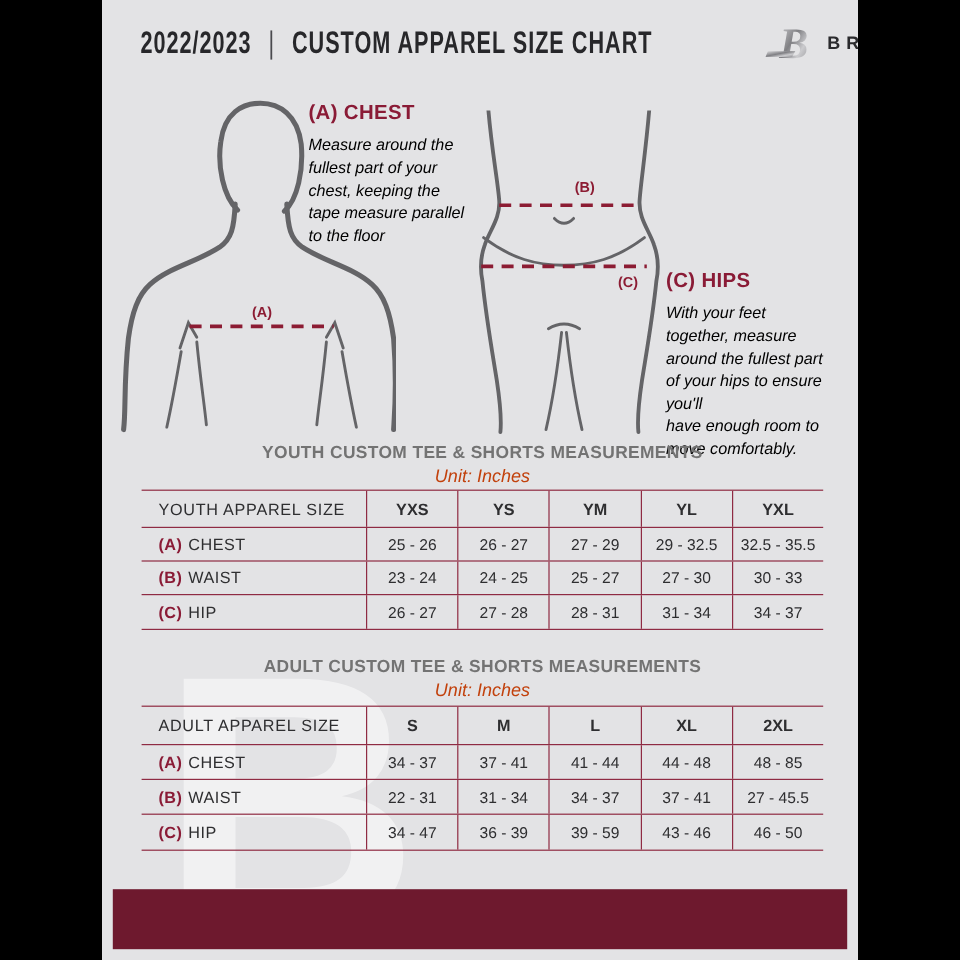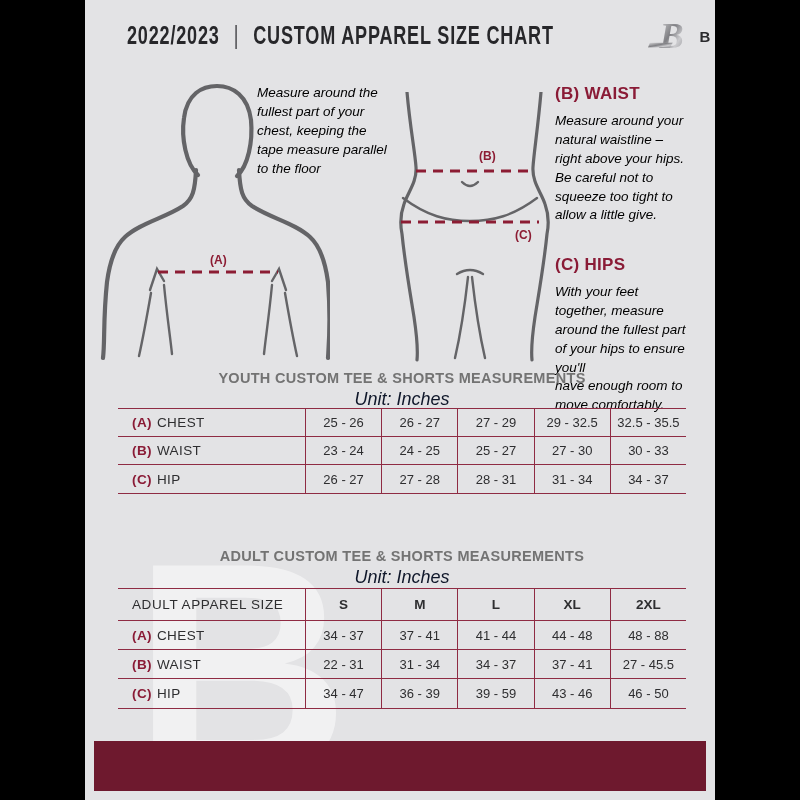--- a/index.html
+++ b/index.html
@@ -6,52 +6,52 @@
   html,body { width:800px; height:800px; overflow:hidden; background:#000; }
   body { font-family:"Liberation Sans", sans-serif; }
 
   .stage { position:relative; width:800px; height:800px; background:#000; }
   .page  { position:absolute; left:85px; top:0; width:630px; height:800px;
            background:#e3e3e5; overflow:hidden; }
 
   
   .hdr { position:absolute; left:0; top:0; width:630px; height:72px;
          display:flex; align-items:center; justify-content:space-between;
-         padding:0 26px 0 42px; }
+         padding:0 26px 0 32px; }
   .hdr-title { display:inline-block; font-weight:bold; font-size:22px; color:#27272a;
                letter-spacing:1px; transform:scale(0.82,1.18); transform-origin:left center;
                white-space:nowrap; }
   .hdr-title .pipe { font-weight:normal; color:#4a4a4e; padding:0 10px; }
   .hdr-brand { display:flex; align-items:center; gap:10px; }
   .brand-name { font-weight:bold; font-size:15px; letter-spacing:5px; color:#2a2a2d; }
 
   
   .instr { position:absolute; width:162px; }
   .instr h3 { font-size:17px; font-weight:bold; color:#8a1b36; letter-spacing:0.3px; margin-bottom:8px; }
   .instr p  { font-size:13.5px; font-style:italic; color:#000000; line-height:1.4;
               white-space:pre-line; }
   .instr-a { left:172px; top:84px; }
   .instr-b { left:470px; top:84px; }
-  .instr-c { left:470px; top:224px;margin-top:31px; }
+  .instr-c { left:470px; top:224px; }
 
   
   .fig { position:absolute; }
   .fig-torso { left:10px;  top:80px; }
   .fig-lower { left:306px; top:92px; }
   .fig path, .fig line { fill:none; stroke:#646467; stroke-linecap:round; }
   .fig .main  { stroke-width:4.2; }
   .fig .mid   { stroke-width:3.2; }
   .fig .thin  { stroke-width:2.4; }
   .fig .dash  { stroke:#8c1c33; stroke-width:3; stroke-dasharray:10 7; stroke-linecap:butt; }
   .fig text   { fill:#8c1c33; font-weight:bold; font-size:12px; font-family:"Liberation Sans",sans-serif; }
 
   
   .sec-title { position:absolute; left:33px; width:568px; text-align:center; }
   .sec-title .t { font-size:14.5px; font-weight:bold; color:#737373; letter-spacing:0.3px; }
-  .sec-title .u { font-size:18px; font-style:italic; color:#0f172a; margin-top:3px; }
+  .sec-title .u { font-size:15px; font-style:italic; color:#c2410c; margin-top:3px; }
 
   .meas { position:absolute; left:33px; width:568px;
           border-top:1.5px solid #8f2b43; border-bottom:1.5px solid #8f2b43; }
   .trow { display:grid; grid-template-columns:187px repeat(5,1fr);
           border-bottom:1.5px solid #8f2b43; }
   .trow:last-child { border-bottom:none; }
   .tcell { display:flex; align-items:center; justify-content:center;
            font-size:13px; color:#2e2e30; border-left:1.5px solid #8f2b43; }
   .tcell.lbl { justify-content:flex-start; padding-left:14px; border-left:none;
                font-size:13.5px; letter-spacing:0.4px; gap:5px; }
@@ -124,51 +124,51 @@
         <path class="thin" d="M66,182 Q79,174 92,182"></path>
         <path class="thin" d="M77,185 C74,212 70,240 64,266"></path>
         <path class="thin" d="M81,185 C84,212 88,240 94,266"></path>
         <line class="dash" x1="25" y1="79" x2="139" y2="79"></line>
         <line class="dash" x1="10" y1="130" x2="148" y2="130"></line>
         <text x="88" y="68">(B)</text>
         <text x="124" y="147">(C)</text>
       </svg>
 
       <div class="instr instr-a">
+        <h3>(A) CHEST</h3>
         <p>Measure around the
 fullest part of your
 chest, keeping the
 tape measure parallel
 to the floor</p>
-      </div>
-      <div class="instr instr-b">
-        <h3>(B) WAIST</h3>
-        <p>Measure around your
-natural waistline –
-right above your hips.
-Be careful not to
-squeeze too tight to
-allow a little give.</p>
       </div>
       <div class="instr instr-c">
         <h3>(C) HIPS</h3>
         <p>With your feet
 together, measure
 around the fullest part
 of your hips to ensure
 you'll
 have enough room to
 move comfortably.</p>
       </div>
 
       <div class="sec-title tt-youth">
         <div class="t">YOUTH CUSTOM TEE &amp; SHORTS MEASUREMENTS</div>
         <div class="u">Unit: Inches</div>
       </div>
       <div class="meas t-youth">
+        <div class="trow thead">
+          <div class="tcell lbl">YOUTH APPAREL SIZE</div>
+          <div class="tcell">YXS</div>
+          <div class="tcell">YS</div>
+          <div class="tcell">YM</div>
+          <div class="tcell">YL</div>
+          <div class="tcell">YXL</div>
+        </div>
         <div class="trow">
           <div class="tcell lbl">
             <span class="pfx">(A)</span>
             <span>CHEST</span>
           </div>
           <div class="tcell">25 - 26</div>
           <div class="tcell">26 - 27</div>
           <div class="tcell">27 - 29</div>
           <div class="tcell">29 - 32.5</div>
           <div class="tcell">32.5 - 35.5</div>
@@ -212,21 +212,21 @@
         </div>
         <div class="trow">
           <div class="tcell lbl">
             <span class="pfx">(A)</span>
             <span>CHEST</span>
           </div>
           <div class="tcell">34 - 37</div>
           <div class="tcell">37 - 41</div>
           <div class="tcell">41 - 44</div>
           <div class="tcell">44 - 48</div>
-          <div class="tcell">48 - 88</div>
+          <div class="tcell">48 - 85</div>
         </div>
         <div class="trow">
           <div class="tcell lbl">
             <span class="pfx">(B)</span>
             <span>WAIST</span>
           </div>
           <div class="tcell">22 - 31</div>
           <div class="tcell">31 - 34</div>
           <div class="tcell">34 - 37</div>
           <div class="tcell">37 - 41</div>

